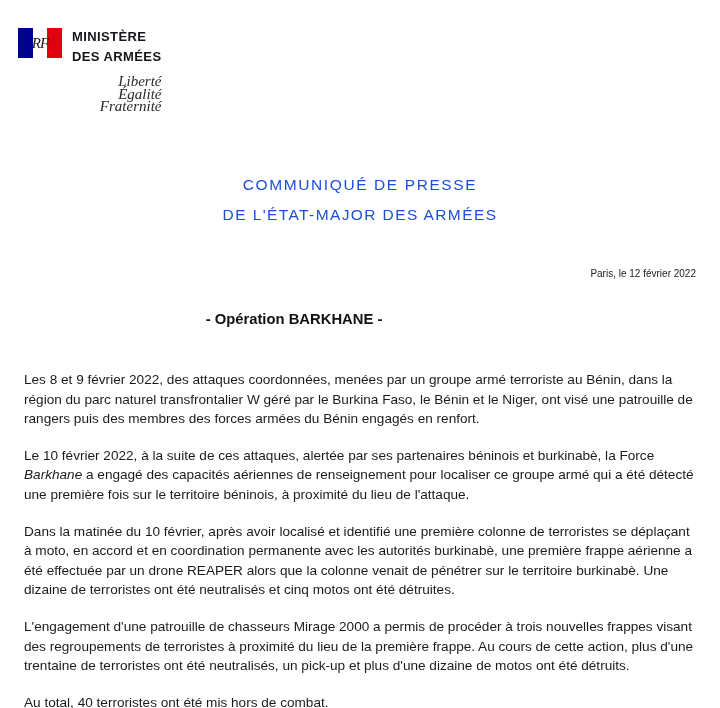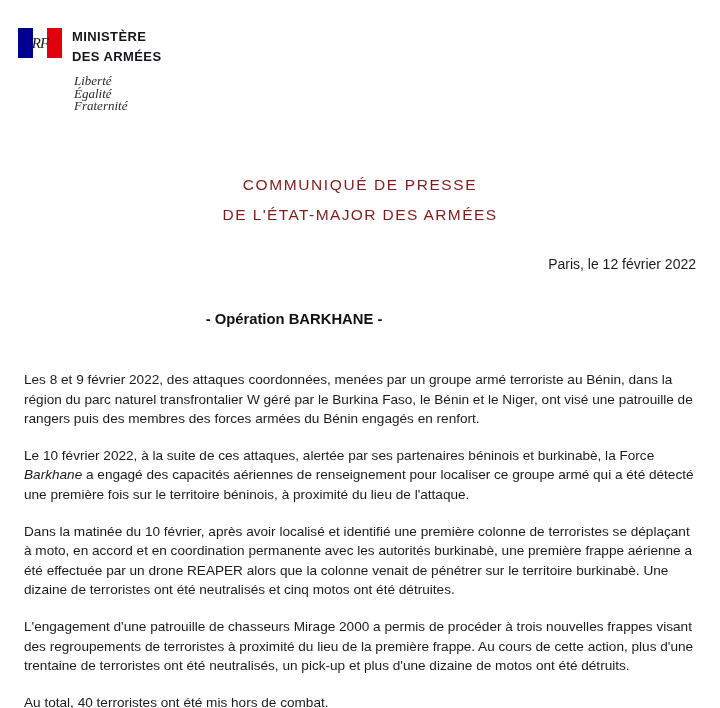--- a/index.html
+++ b/index.html
@@ -73,47 +73,48 @@
     line-height: 19px;
     color: #15151b;
     text-transform: uppercase;
     padding-top: 1px;
   }
   .motto {
     margin-top: 9px;
     margin-left: 2px;
     font-family: "Liberation Serif", serif;
     font-style: italic;
-    font-size: 13px;
+    font-size: 15px;
     line-height: 12.5px;
     color: #2a2a2a;
+    text-align: right;
   }
 
   
   .press-title {
     position: absolute;
     top: 170px;
     left: 0;
     width: 720px;
     text-align: center;
     font-size: 15.5px;
     letter-spacing: 1.6px;
-    color: #7f1d1d;
+    color: #1d4ed8;
     line-height: 30px;
   }
   .press-title .line2 {
     display: block;
     letter-spacing: 1.4px;
   }
 
   .dateline {
     position: absolute;
-    top: 256px;
+    top: 268px;
     right: 24px;
-    font-size: 14px;
+    font-size: 10px;
     color: #1b1b1b;
     padding-left: 11px;
   }
 
   .subject {
     position: absolute;
     top: 305px;
     left: 0;
     width: 588px;
     text-align: center;

